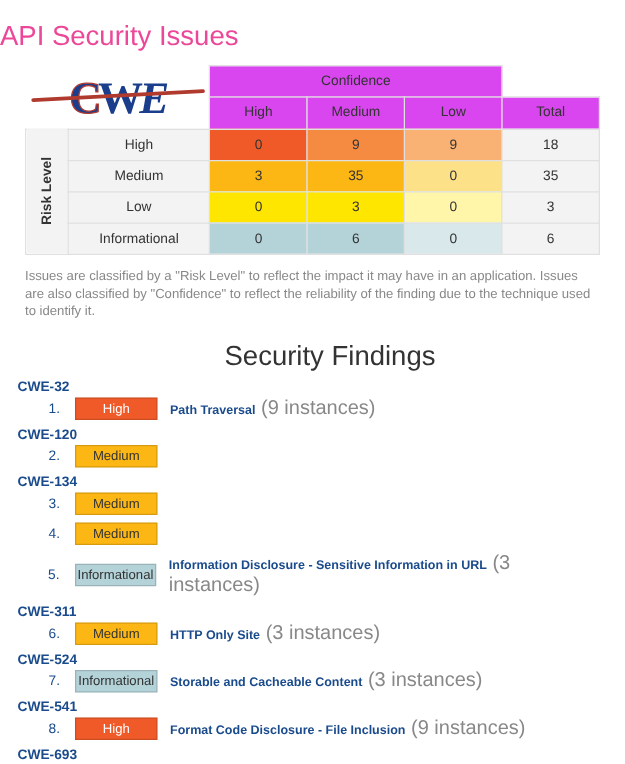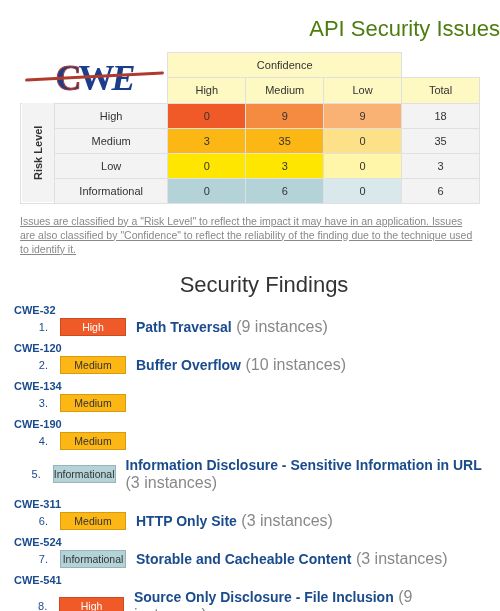--- a/index.html
+++ b/index.html
@@ -1,24 +1,24 @@
 <!DOCTYPE html>
 <html><head>
 <meta charset="utf-8">
 <style>
   html,body{margin:0;padding:0;background:#fff;color:#333;font-family:Arial,Helvetica,sans-serif;font-size:12px;}
   .page{width:500px;margin:0 auto;padding:12px 0 30px 0;}
-  h1{font-size:22px;font-weight:400;text-align:right;margin:4px 0 10px 0;color:#4d7c0f;}
+  h1{font-size:22px;font-weight:400;text-align:left;margin:4px 0 10px 0;color:#ec4899;}
   h2.sec-findings{font-size:22px;font-weight:400;text-align:center;margin:16px 0 4px 0;color:#333;padding-left:28px;}
 
   
   .matrix-wrap{margin:0 20px;}
   table.matrix{border-collapse:collapse;width:100%;table-layout:fixed;}
   table.matrix td,table.matrix th{border:1px solid #e0e0e0;text-align:center;padding:6px 4px;font-size:11px;color:#333;}
-  table.matrix .hdr{background:#fef9c3;}
+  table.matrix .hdr{background:#d946ef;}
   table.matrix .row-hdr{background:#f3f3f3;font-weight:400;}
   table.matrix .vlabel{background:#f3f3f3;writing-mode:vertical-rl;transform:rotate(180deg);font-weight:bold;font-size:11px;padding:2px;}
   table.matrix .noborder{border:none!important;background:#fff!important;}
   .logo-cell{padding:0!important;}
 
   
   .c-r3{background:#f05a28;color:#fff;}
   .c-r2{background:#f58b41;}
   .c-r1{background:#f9b274;}
   .c-o2{background:#fdb714;}
@@ -28,33 +28,33 @@
   .c-b2{background:#b4d3d9;}
   .c-b1{background:#d9e8eb;}
 
   
   .cwe-logo{position:relative;height:50px;display:flex;align-items:center;justify-content:center;font-family:"Times New Roman",serif;font-weight:bold;letter-spacing:-3px;font-size:36px;line-height:1;}
   .cwe-logo .w{color:#1a3e8c;}
   .cwe-logo .w1{-webkit-text-stroke:1px #b03a2e;}
   .cwe-logo .swoosh{position:absolute;left:4px;right:4px;top:44%;height:3px;background:#b03a2e;transform:rotate(-3deg);border-radius:2px;}
 
   
-  p.caption{font-size:10.5px;color:#888;margin:10px 20px 0 20px;line-height:1.35;text-decoration:underline;}
+  p.caption{font-size:10.5px;color:#888;margin:10px 20px 0 20px;line-height:1.35;}
 
   
   .findings{margin:0 18px 0 14px;}
   .cwe-group{margin-top:6px;}
   .cwe-id{color:#1a4b8c;font-weight:bold;font-size:11px;margin-bottom:2px;}
   .finding-row{display:flex;align-items:center;gap:10px;margin:2px 0 4px 0;}
   .idx{width:34px;text-align:right;color:#1a4b8c;font-size:11px;padding-right:2px;}
   .risk-pill{width:64px;text-align:center;font-size:10.5px;padding:2px 0;border:1px solid rgba(0,0,0,.15);}
   .risk-High{background:#f05a28;color:#fff;}
   .risk-Medium{background:#fdb714;color:#333;}
   .risk-Informational{background:#b4d3d9;color:#333;}
-  .finding-title{color:#1a4b8c;font-weight:bold;font-size:14px;}
+  .finding-title{color:#1a4b8c;font-weight:bold;font-size:10px;}
   .instances{color:#888;font-weight:normal;font-size:16px;}
 </style>
 </head>
 <body>
 
 <div class="page">
 
   <h1>API Security Issues</h1>
 
   <div class="matrix-wrap">
@@ -132,32 +132,30 @@
           <div class="idx">1.</div>
           <div class="risk-pill risk-High">High</div>
           <div><span class="finding-title">Path Traversal</span><span class="instances"> (9 instances)</span></div>
         </div>
       </div>
       <div class="cwe-group">
         <div class="cwe-id">CWE-120</div>
         <div class="finding-row">
           <div class="idx">2.</div>
           <div class="risk-pill risk-Medium">Medium</div>
-          <div><span class="finding-title">Buffer Overflow</span><span class="instances"> (10 instances)</span></div>
         </div>
       </div>
       <div class="cwe-group">
         <div class="cwe-id">CWE-134</div>
         <div class="finding-row">
           <div class="idx">3.</div>
           <div class="risk-pill risk-Medium">Medium</div>
         </div>
       </div>
       <div class="cwe-group">
-        <div class="cwe-id">CWE-190</div>
         <div class="finding-row">
           <div class="idx">4.</div>
           <div class="risk-pill risk-Medium">Medium</div>
         </div>
       </div>
       <div class="cwe-group">
         <div class="finding-row">
           <div class="idx">5.</div>
           <div class="risk-pill risk-Informational">Informational</div>
           <div><span class="finding-title">Information Disclosure - Sensitive Information in URL</span><span class="instances"> (3 instances)</span></div>
@@ -177,21 +175,21 @@
           <div class="idx">7.</div>
           <div class="risk-pill risk-Informational">Informational</div>
           <div><span class="finding-title">Storable and Cacheable Content</span><span class="instances"> (3 instances)</span></div>
         </div>
       </div>
       <div class="cwe-group">
         <div class="cwe-id">CWE-541</div>
         <div class="finding-row">
           <div class="idx">8.</div>
           <div class="risk-pill risk-High">High</div>
-          <div><span class="finding-title">Source Only Disclosure - File Inclusion</span><span class="instances"> (9 instances)</span></div>
+          <div><span class="finding-title">Format Code Disclosure - File Inclusion</span><span class="instances"> (9 instances)</span></div>
         </div>
       </div>
       <div class="cwe-group">
         <div class="cwe-id">CWE-693</div>
       </div>
     </div>
 
 </div>
 
 </body></html>

